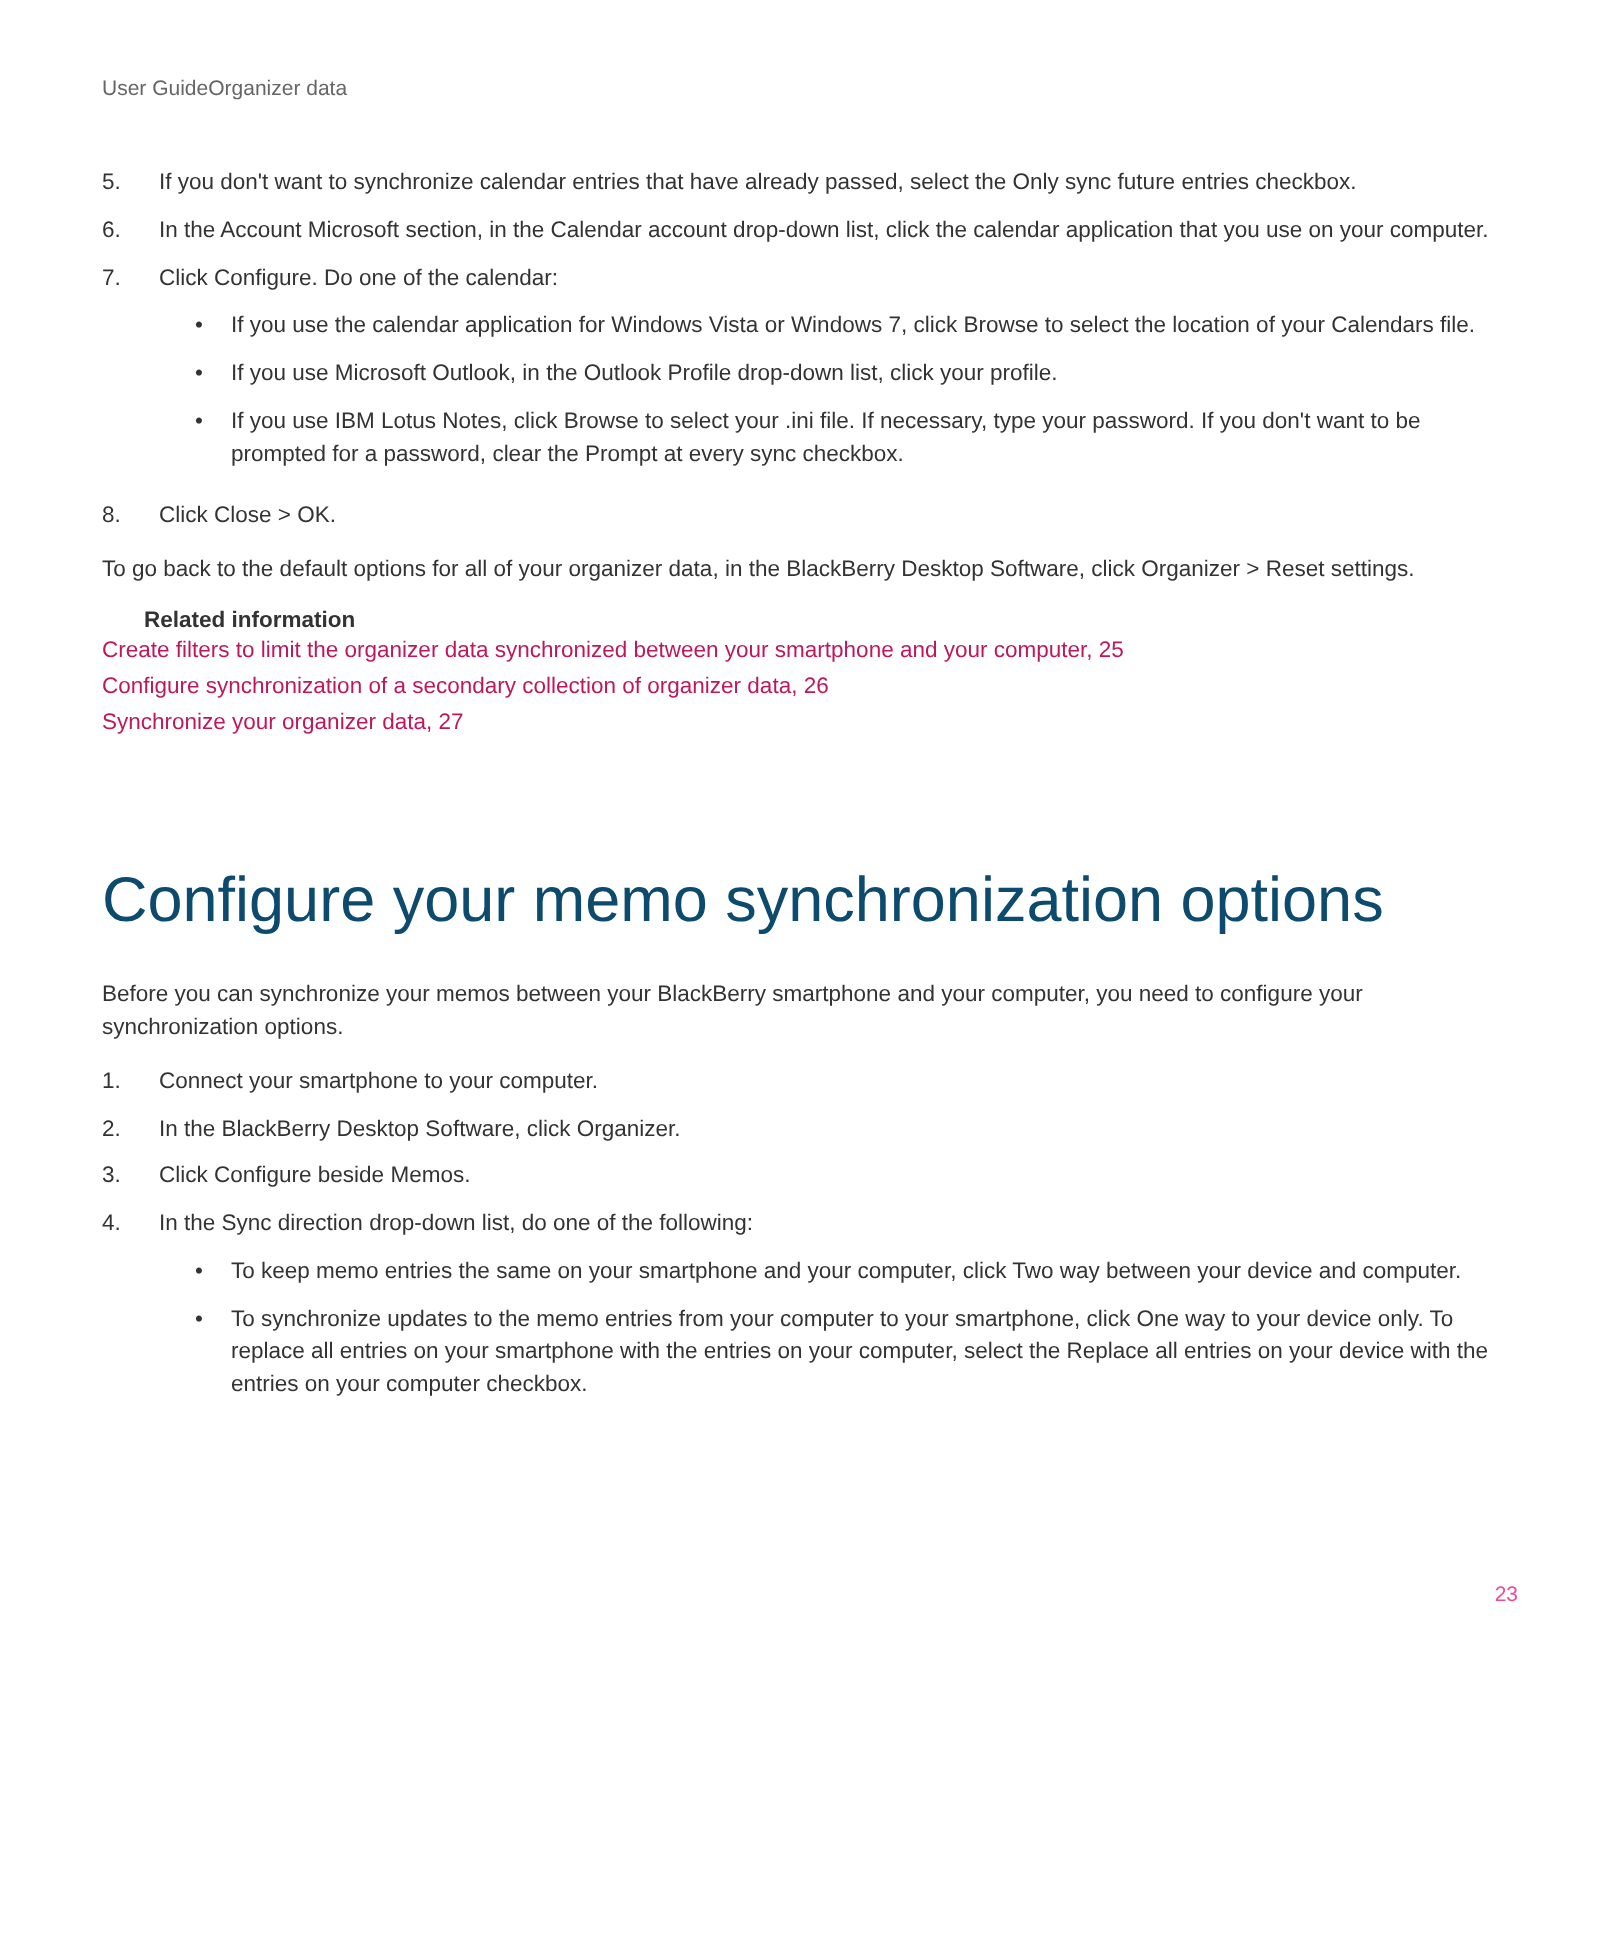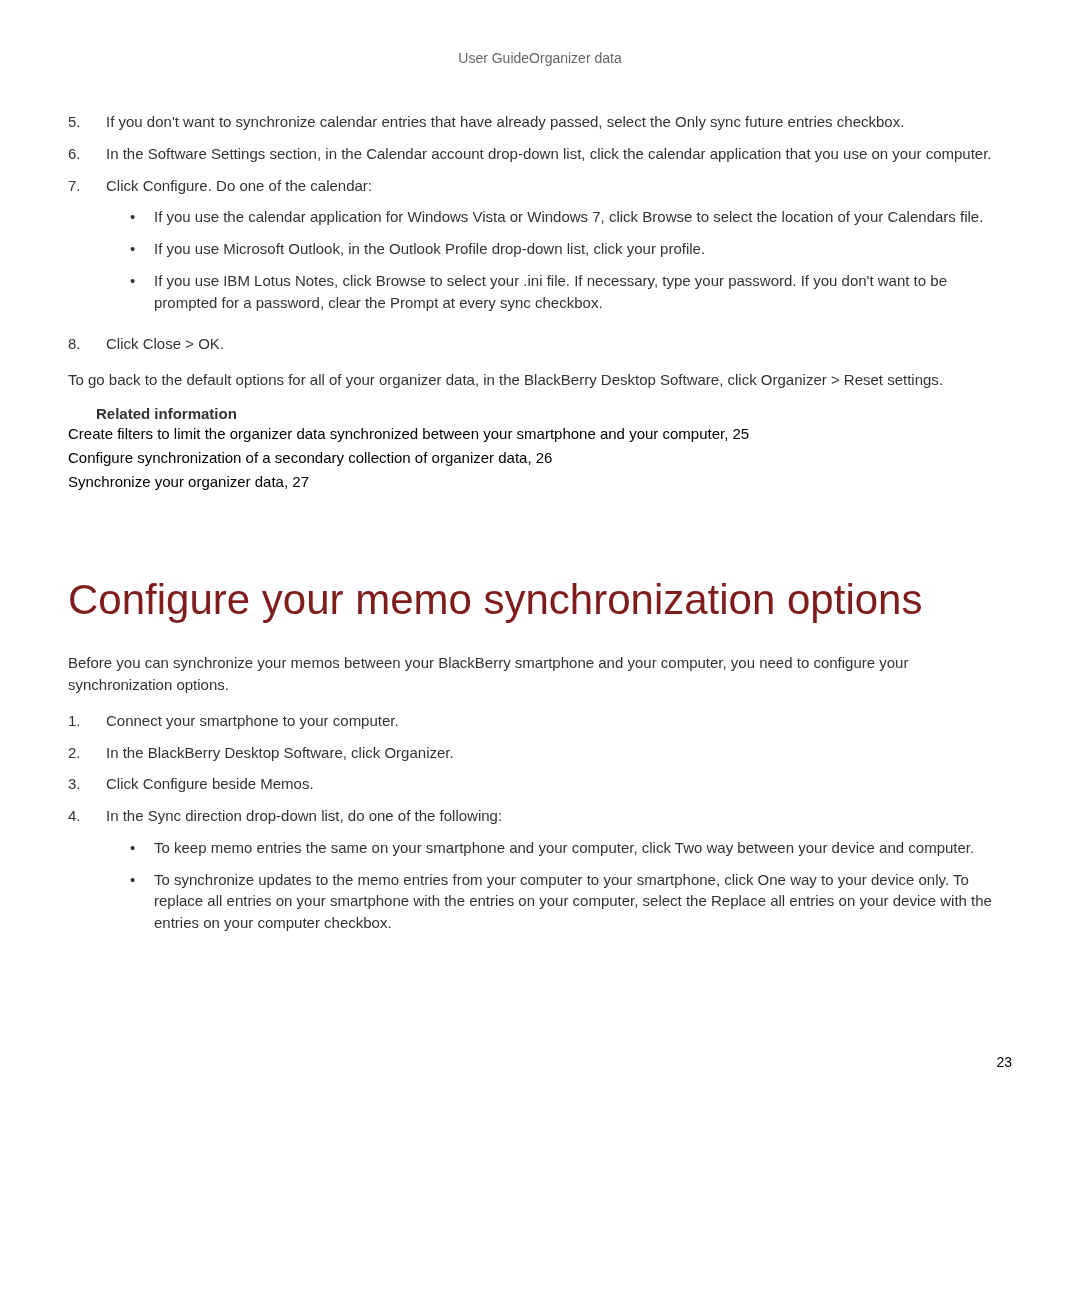--- a/index.html
+++ b/index.html
@@ -11,21 +11,21 @@
     background: #fff;
     width: 1080px;
   }
   .page {
     padding: 50px 68px 50px 68px;
     box-sizing: border-box;
     width: 1080px;
   }
   .header-row {
     display: flex;
-    justify-content: center;
+    justify-content: flex-start;
     color: #666;
     font-size: 14px;
     margin-bottom: 45px;
   }
   .ol {
     list-style: none;
     padding: 0;
     margin: 0;
   }
   .li {
@@ -65,41 +65,41 @@
     flex: 1;
   }
   .para {
     line-height: 1.45;
     margin: 14px 0;
   }
   .bold {
     font-weight: normal;
   }
   .link {
-    color: #000000;
+    color: #be185d;
     margin-top: 40px;
   }
   .related-heading {
     font-weight: bold;
     margin-top: 0px;
     margin-left: 28px;
   }
   .related-line {
     line-height: 1.6;
   }
   h1.section-title {
-    color: #7f1d1d;
+    color: #0c4a6e;
     font-weight: 400;
     font-size: 42px;
     line-height: 1.25;
     margin: 80px 0 26px 0;
   }
   .page-number {
     text-align: right;
-    color: #000000;
+    color: #ec4899;
     font-size: 14px;
     margin-top: 110px;
   }
 </style>
 </head>
 <body>
 
 <div class="page">
 
   <div class="header-row">
@@ -107,21 +107,21 @@
     <span>Organizer data</span>
   </div>
 
   <ol class="ol" id="top-list">
       <li class="li">
         <span class="num">5.</span>
         <span class="body"><span>If you don't want to synchronize calendar entries that have already passed, select the </span><span class="bold">Only sync future entries</span><span> checkbox.</span></span>
       </li>
       <li class="li">
         <span class="num">6.</span>
-        <span class="body"><span>In the </span><span class="bold">Software Settings</span><span> section, in the </span><span class="bold">Calendar account</span><span> drop-down list, click the calendar application that you use on your computer.</span></span>
+        <span class="body"><span>In the </span><span class="bold">Account Microsoft</span><span> section, in the </span><span class="bold">Calendar account</span><span> drop-down list, click the calendar application that you use on your computer.</span></span>
       </li>
       <li class="li">
         <span class="num">7.</span>
         <span class="body"><span>Click </span><span class="bold">Configure</span><span>. Do one of the calendar:</span><ul class="ul">
             <li class="uli">
               <span class="bullet">•</span>
               <span class="ubody"><span>If you use the calendar application for Windows Vista or Windows 7, click </span><span class="bold">Browse</span><span> to select the location of your Calendars file.</span></span>
             </li>
             <li class="uli">
               <span class="bullet">•</span>

